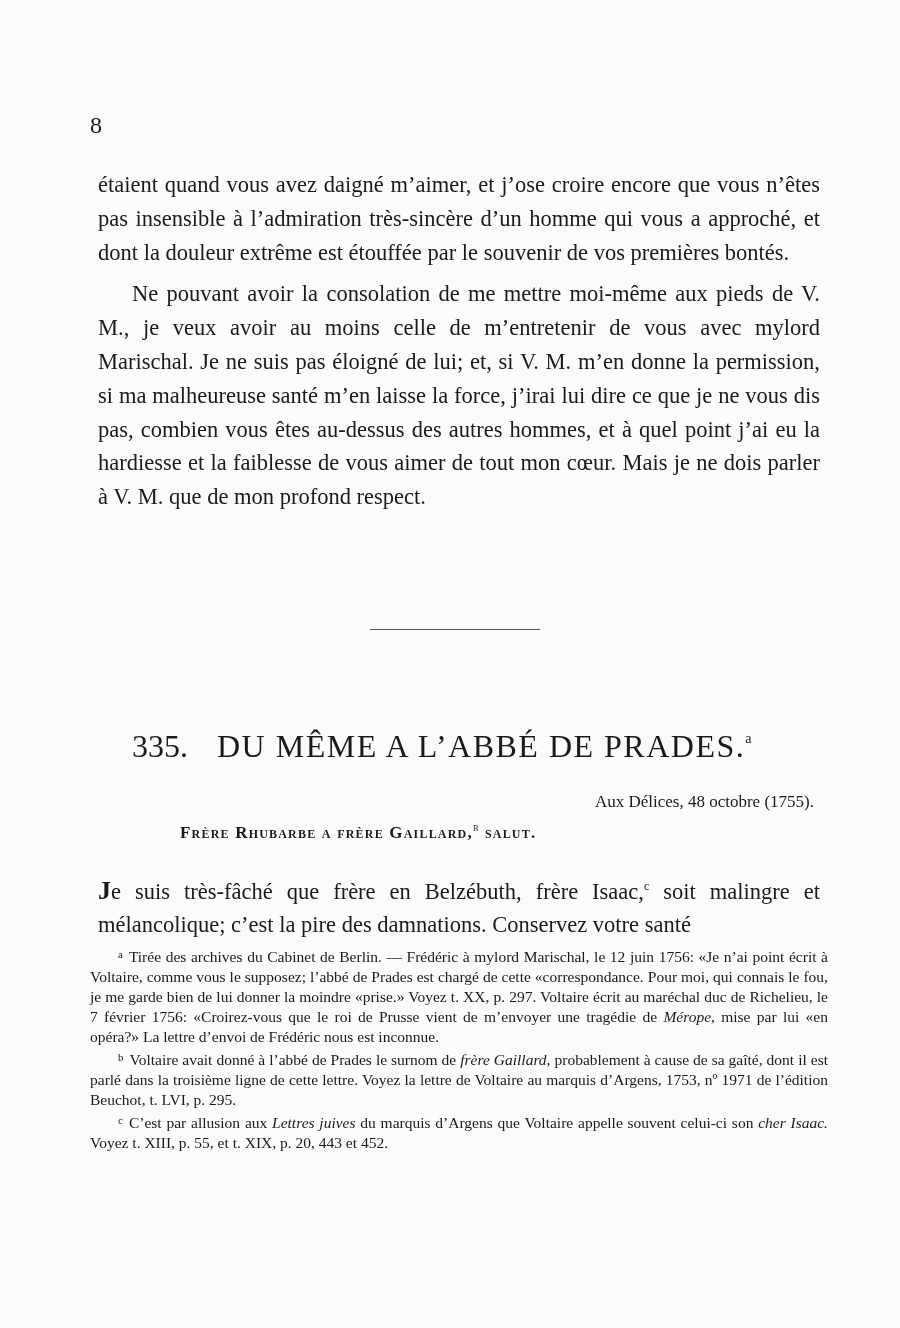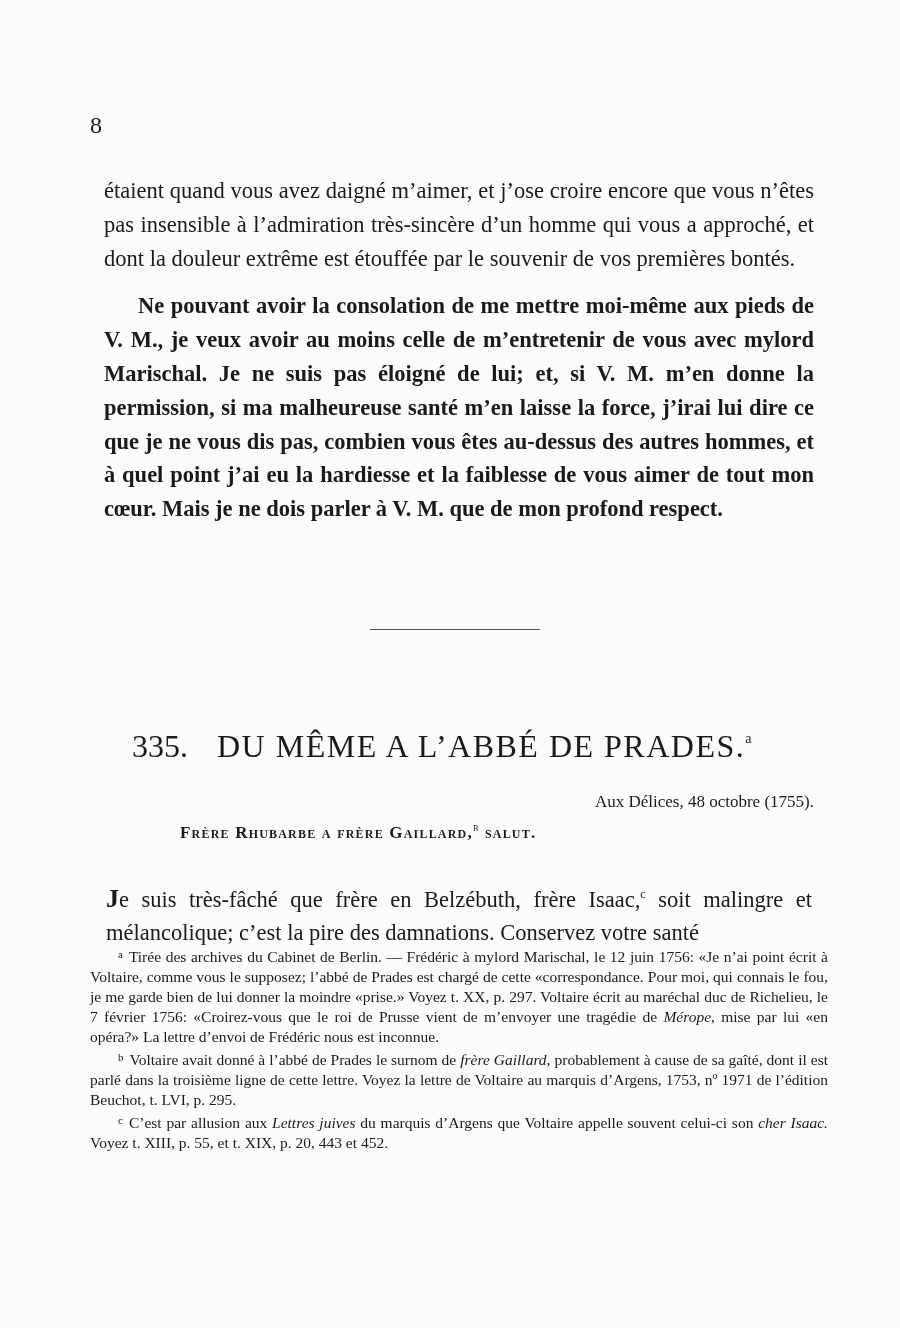--- a/index.html
+++ b/index.html
@@ -34,22 +34,22 @@
     }
     .body-text {
       position: absolute;
       left: 90px;
       top: 160px;
       width: 738px;
       font-size: 22.5px;
       line-height: 33.8px;
       text-align: justify;
     }
-    .body-text p { margin: 14px; }
-    .body-text p.indent { text-indent: 34px; font-weight: bold; }
+    .body-text p { margin: 8px; }
+    .body-text p.indent { text-indent: 34px; }
     .divider {
       position: absolute;
       left: 370px;
       top: 629px;
       width: 170px;
       height: 0;
       border-top: 1.5px solid #555;
     }
     .letter-heading {
       position: absolute;
@@ -80,21 +80,21 @@
     .salutation sup { font-size: 12px; font-weight: normal; vertical-align: 7px; }
     .letter-body {
       position: absolute;
       left: 90px;
       top: 862px;
       width: 738px;
       font-size: 22.5px;
       line-height: 33px;
       text-align: justify;
     }
-    .letter-body p { margin: 16px; }
+    .letter-body p { margin: 8px; }
     .letter-body .dropcap { font-weight: bold; font-size: 26px; }
     .letter-body sup { font-size: 12px; vertical-align: 9px; }
     .footnotes {
       position: absolute;
       left: 90px;
       top: 944px;
       width: 738px;
       font-size: 15.5px;
       line-height: 20px;
       text-align: justify;

